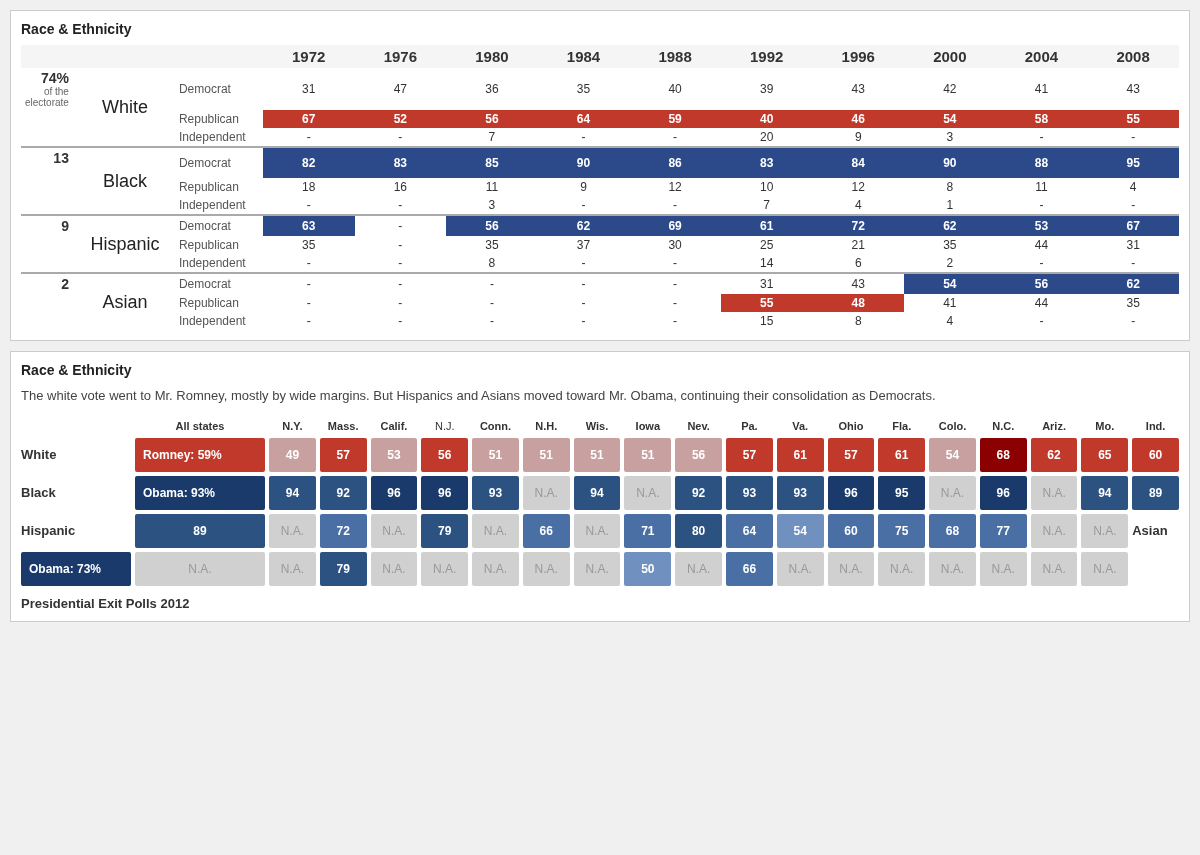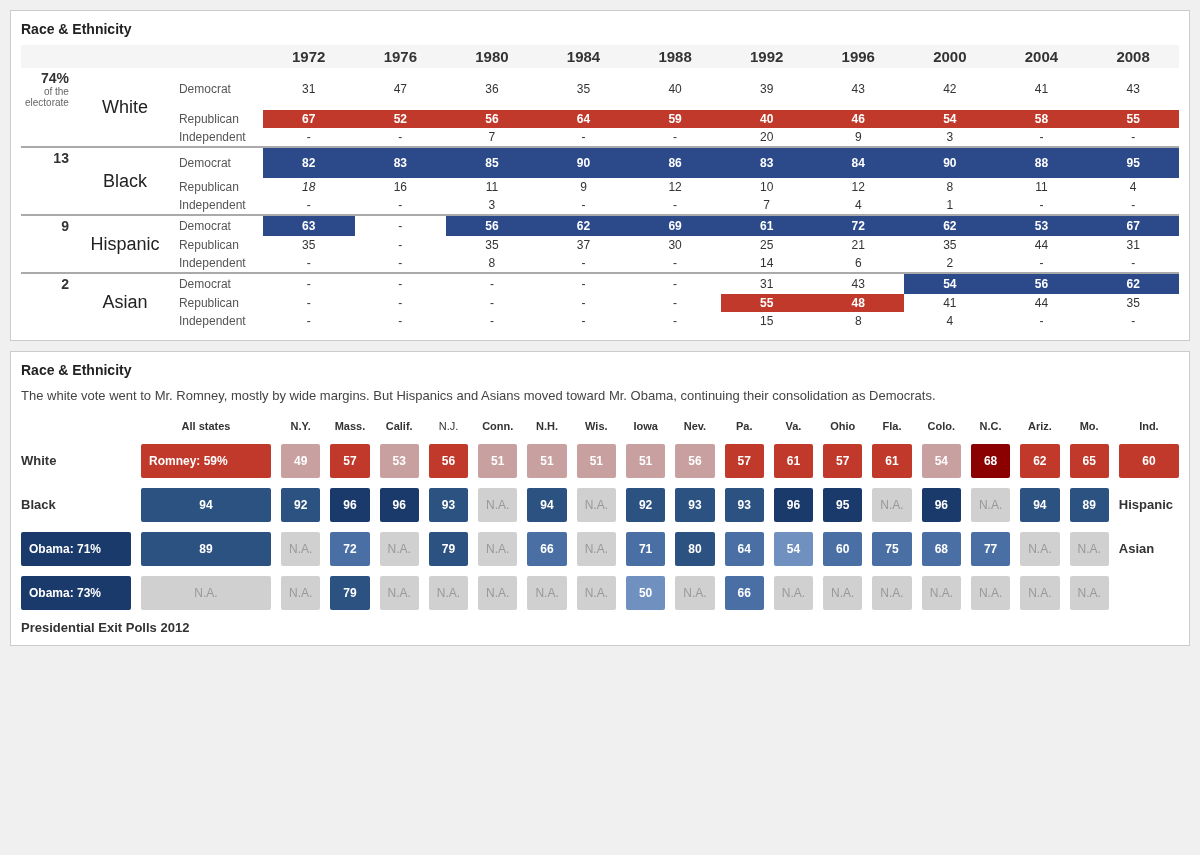--- a/index.html
+++ b/index.html
@@ -142,21 +142,21 @@
           <td style="text-align: center; min-width: 36px; padding: 2px 4px; background: rgb(44, 74, 138); color: rgb(255, 255, 255); font-weight: bold;">86</td>
           <td style="text-align: center; min-width: 36px; padding: 2px 4px; background: rgb(44, 74, 138); color: rgb(255, 255, 255); font-weight: bold;">83</td>
           <td style="text-align: center; min-width: 36px; padding: 8px 4px; background: rgb(44, 74, 138); color: rgb(255, 255, 255); font-weight: bold;">84</td>
           <td style="text-align: center; min-width: 36px; padding: 2px 4px; background: rgb(44, 74, 138); color: rgb(255, 255, 255); font-weight: bold;">90</td>
           <td style="text-align: center; min-width: 36px; padding: 2px 4px; background: rgb(44, 74, 138); color: rgb(255, 255, 255); font-weight: bold;">88</td>
           <td style="text-align: center; min-width: 36px; padding: 2px 4px; background: rgb(44, 74, 138); color: rgb(255, 255, 255); font-weight: bold;">95</td>
         </tr>
         <tr>
           <td></td>
           <td style="text-align: left; padding-left: 6px; color: rgb(85, 85, 85);">Republican</td>
-          <td style="text-align: center; min-width: 36px; padding: 2px 4px; font-style: italic;">18</td>
+          <td style="text-align: center; min-width: 36px; padding: 2px 4px;">18</td>
           <td style="text-align: center; min-width: 36px; padding: 2px 4px;">16</td>
           <td style="text-align: center; min-width: 36px; padding: 2px 4px;">11</td>
           <td style="text-align: center; min-width: 36px; padding: 2px 4px;">9</td>
           <td style="text-align: center; min-width: 36px; padding: 2px 4px;">12</td>
           <td style="text-align: center; min-width: 36px; padding: 2px 4px;">10</td>
           <td style="text-align: center; min-width: 36px; padding: 2px 4px;">12</td>
           <td style="text-align: center; min-width: 36px; padding: 2px 4px;">8</td>
           <td style="text-align: center; min-width: 36px; padding: 2px 4px;">11</td>
           <td style="text-align: center; min-width: 36px; padding: 2px 4px;">4</td>
         </tr>
@@ -263,21 +263,21 @@
       </tbody>
   </table>
 </div>
 
 <div class="panel">
   <div class="panel-title">Race &amp; Ethnicity</div>
   <div class="bottom-desc">The white vote went to Mr. Romney, mostly by wide margins. But Hispanics and Asians moved toward Mr. Obama,
 continuing their consolidation as Democrats.</div>
 
   <div id="bottom-grid-container">
-  <div style="display: grid; grid-template-columns: 110px 130px repeat(18, 1fr); gap: 10px; align-items: center;">
+  <div style="display: grid; grid-template-columns: 110px 130px repeat(18, 1fr); gap: 4px; align-items: center;">
         <div></div>
         <div style="font-size: 11px; font-weight: bold; text-align: center; color: rgb(51, 51, 51); padding: 2px 1px;">All states</div>
         <div style="font-size: 11px; font-weight: bold; text-align: center; color: rgb(51, 51, 51); padding: 2px 1px;">N.Y.</div>
         <div style="font-size: 11px; font-weight: bold; text-align: center; color: rgb(51, 51, 51); padding: 2px 1px;">Mass.</div>
         <div style="font-size: 11px; font-weight: bold; text-align: center; color: rgb(51, 51, 51); padding: 2px 1px;">Calif.</div>
         <div style="font-size: 11px; font-weight: normal; text-align: center; color: rgb(51, 51, 51); padding: 2px 1px;">N.J.</div>
         <div style="font-size: 11px; font-weight: bold; text-align: center; color: rgb(51, 51, 51); padding: 2px 1px;">Conn.</div>
         <div style="font-size: 11px; font-weight: bold; text-align: center; color: rgb(51, 51, 51); padding: 2px 1px;">N.H.</div>
         <div style="font-size: 11px; font-weight: bold; text-align: center; color: rgb(51, 51, 51); padding: 2px 1px;">Wis.</div>
         <div style="font-size: 11px; font-weight: bold; text-align: center; color: rgb(51, 51, 51); padding: 2px 1px;">Iowa</div>
@@ -305,40 +305,40 @@
         <div style="display: flex; align-items: center; justify-content: center; height: 34px; font-size: 12px; font-weight: bold; color: rgb(255, 255, 255); background: rgb(192, 57, 43); border-radius: 2px;">57</div>
         <div style="display: flex; align-items: center; justify-content: center; height: 34px; font-size: 12px; font-weight: bold; color: rgb(255, 255, 255); background: rgb(192, 57, 43); border-radius: 2px;">61</div>
         <div style="display: flex; align-items: center; justify-content: center; height: 34px; font-size: 12px; font-weight: bold; color: rgb(255, 255, 255); background: rgb(192, 57, 43); border-radius: 2px;">57</div>
         <div style="display: flex; align-items: center; justify-content: center; height: 34px; font-size: 12px; font-weight: bold; color: rgb(255, 255, 255); background: rgb(192, 57, 43); border-radius: 2px;">61</div>
         <div style="display: flex; align-items: center; justify-content: center; height: 34px; font-size: 12px; font-weight: bold; color: rgb(255, 255, 255); background: rgb(201, 160, 160); border-radius: 2px;">54</div>
         <div style="display: flex; align-items: center; justify-content: center; height: 34px; font-size: 12px; font-weight: bold; color: rgb(255, 255, 255); background: rgb(139, 0, 0); border-radius: 2px;">68</div>
         <div style="display: flex; align-items: center; justify-content: center; height: 34px; font-size: 12px; font-weight: bold; color: rgb(255, 255, 255); background: rgb(192, 57, 43); border-radius: 2px;">62</div>
         <div style="display: flex; align-items: center; justify-content: center; height: 34px; font-size: 12px; font-weight: bold; color: rgb(255, 255, 255); background: rgb(192, 57, 43); border-radius: 2px;">65</div>
         <div style="display: flex; align-items: center; justify-content: center; height: 34px; font-size: 12px; font-weight: bold; color: rgb(255, 255, 255); background: rgb(192, 57, 43); border-radius: 2px;">60</div>
         <div style="font-size: 13px; font-weight: bold; color: rgb(51, 51, 51); padding-right: 6px;">Black</div>
+        <div style="display: flex; align-items: center; height: 34px; padding: 0px 8px; border-radius: 2px; font-size: 12px; font-weight: bold; color: rgb(255, 255, 255); background: rgb(26, 58, 107);">Obama: 93%</div>
         <div style="display: flex; align-items: center; justify-content: center; height: 34px; font-size: 12px; font-weight: bold; color: rgb(255, 255, 255); background: rgb(44, 82, 130); border-radius: 2px;">94</div>
         <div style="display: flex; align-items: center; justify-content: center; height: 34px; font-size: 12px; font-weight: bold; color: rgb(255, 255, 255); background: rgb(44, 82, 130); border-radius: 2px;">92</div>
         <div style="display: flex; align-items: center; justify-content: center; height: 34px; font-size: 12px; font-weight: bold; color: rgb(255, 255, 255); background: rgb(26, 58, 107); border-radius: 2px;">96</div>
         <div style="display: flex; align-items: center; justify-content: center; height: 34px; font-size: 12px; font-weight: bold; color: rgb(255, 255, 255); background: rgb(26, 58, 107); border-radius: 2px;">96</div>
         <div style="display: flex; align-items: center; justify-content: center; height: 34px; font-size: 12px; font-weight: bold; color: rgb(255, 255, 255); background: rgb(44, 82, 130); border-radius: 2px;">93</div>
         <div style="display: flex; align-items: center; justify-content: center; height: 34px; font-size: 12px; font-weight: normal; color: rgb(153, 153, 153); background: rgb(208, 208, 208); border-radius: 2px;">N.A.</div>
         <div style="display: flex; align-items: center; justify-content: center; height: 34px; font-size: 12px; font-weight: bold; color: rgb(255, 255, 255); background: rgb(44, 82, 130); border-radius: 2px;">94</div>
         <div style="display: flex; align-items: center; justify-content: center; height: 34px; font-size: 12px; font-weight: normal; color: rgb(153, 153, 153); background: rgb(208, 208, 208); border-radius: 2px;">N.A.</div>
         <div style="display: flex; align-items: center; justify-content: center; height: 34px; font-size: 12px; font-weight: bold; color: rgb(255, 255, 255); background: rgb(44, 82, 130); border-radius: 2px;">92</div>
         <div style="display: flex; align-items: center; justify-content: center; height: 34px; font-size: 12px; font-weight: bold; color: rgb(255, 255, 255); background: rgb(44, 82, 130); border-radius: 2px;">93</div>
         <div style="display: flex; align-items: center; justify-content: center; height: 34px; font-size: 12px; font-weight: bold; color: rgb(255, 255, 255); background: rgb(44, 82, 130); border-radius: 2px;">93</div>
         <div style="display: flex; align-items: center; justify-content: center; height: 34px; font-size: 12px; font-weight: bold; color: rgb(255, 255, 255); background: rgb(26, 58, 107); border-radius: 2px;">96</div>
         <div style="display: flex; align-items: center; justify-content: center; height: 34px; font-size: 12px; font-weight: bold; color: rgb(255, 255, 255); background: rgb(26, 58, 107); border-radius: 2px;">95</div>
         <div style="display: flex; align-items: center; justify-content: center; height: 34px; font-size: 12px; font-weight: normal; color: rgb(153, 153, 153); background: rgb(208, 208, 208); border-radius: 2px;">N.A.</div>
         <div style="display: flex; align-items: center; justify-content: center; height: 34px; font-size: 12px; font-weight: bold; color: rgb(255, 255, 255); background: rgb(26, 58, 107); border-radius: 2px;">96</div>
         <div style="display: flex; align-items: center; justify-content: center; height: 34px; font-size: 12px; font-weight: normal; color: rgb(153, 153, 153); background: rgb(208, 208, 208); border-radius: 2px;">N.A.</div>
         <div style="display: flex; align-items: center; justify-content: center; height: 34px; font-size: 12px; font-weight: bold; color: rgb(255, 255, 255); background: rgb(44, 82, 130); border-radius: 2px;">94</div>
         <div style="display: flex; align-items: center; justify-content: center; height: 34px; font-size: 12px; font-weight: bold; color: rgb(255, 255, 255); background: rgb(44, 82, 130); border-radius: 2px;">89</div>
         <div style="font-size: 13px; font-weight: bold; color: rgb(51, 51, 51); padding-right: 6px;">Hispanic</div>
-        <div style="display: flex; align-items: center; height: 34px; padding: 0px 8px; border-radius: 2px; font-size: 12px; font-weight: bold; color: rgb(255, 255, 255); background: rgb(26, 58, 107);">Obama: 71%</div>
         <div style="display: flex; align-items: center; justify-content: center; height: 34px; font-size: 12px; font-weight: bold; color: rgb(255, 255, 255); background: rgb(44, 82, 130); border-radius: 2px;">89</div>
         <div style="display: flex; align-items: center; justify-content: center; height: 34px; font-size: 12px; font-weight: normal; color: rgb(153, 153, 153); background: rgb(208, 208, 208); border-radius: 2px;">N.A.</div>
         <div style="display: flex; align-items: center; justify-content: center; height: 34px; font-size: 12px; font-weight: bold; color: rgb(255, 255, 255); background: rgb(74, 111, 165); border-radius: 2px;">72</div>
         <div style="display: flex; align-items: center; justify-content: center; height: 34px; font-size: 12px; font-weight: normal; color: rgb(153, 153, 153); background: rgb(208, 208, 208); border-radius: 2px;">N.A.</div>
         <div style="display: flex; align-items: center; justify-content: center; height: 34px; font-size: 12px; font-weight: bold; color: rgb(255, 255, 255); background: rgb(44, 82, 130); border-radius: 2px;">79</div>
         <div style="display: flex; align-items: center; justify-content: center; height: 34px; font-size: 12px; font-weight: normal; color: rgb(153, 153, 153); background: rgb(208, 208, 208); border-radius: 2px;">N.A.</div>
         <div style="display: flex; align-items: center; justify-content: center; height: 34px; font-size: 12px; font-weight: bold; color: rgb(255, 255, 255); background: rgb(74, 111, 165); border-radius: 2px;">66</div>
         <div style="display: flex; align-items: center; justify-content: center; height: 34px; font-size: 12px; font-weight: normal; color: rgb(153, 153, 153); background: rgb(208, 208, 208); border-radius: 2px;">N.A.</div>
         <div style="display: flex; align-items: center; justify-content: center; height: 34px; font-size: 12px; font-weight: bold; color: rgb(255, 255, 255); background: rgb(74, 111, 165); border-radius: 2px;">71</div>
         <div style="display: flex; align-items: center; justify-content: center; height: 34px; font-size: 12px; font-weight: bold; color: rgb(255, 255, 255); background: rgb(44, 82, 130); border-radius: 2px;">80</div>

